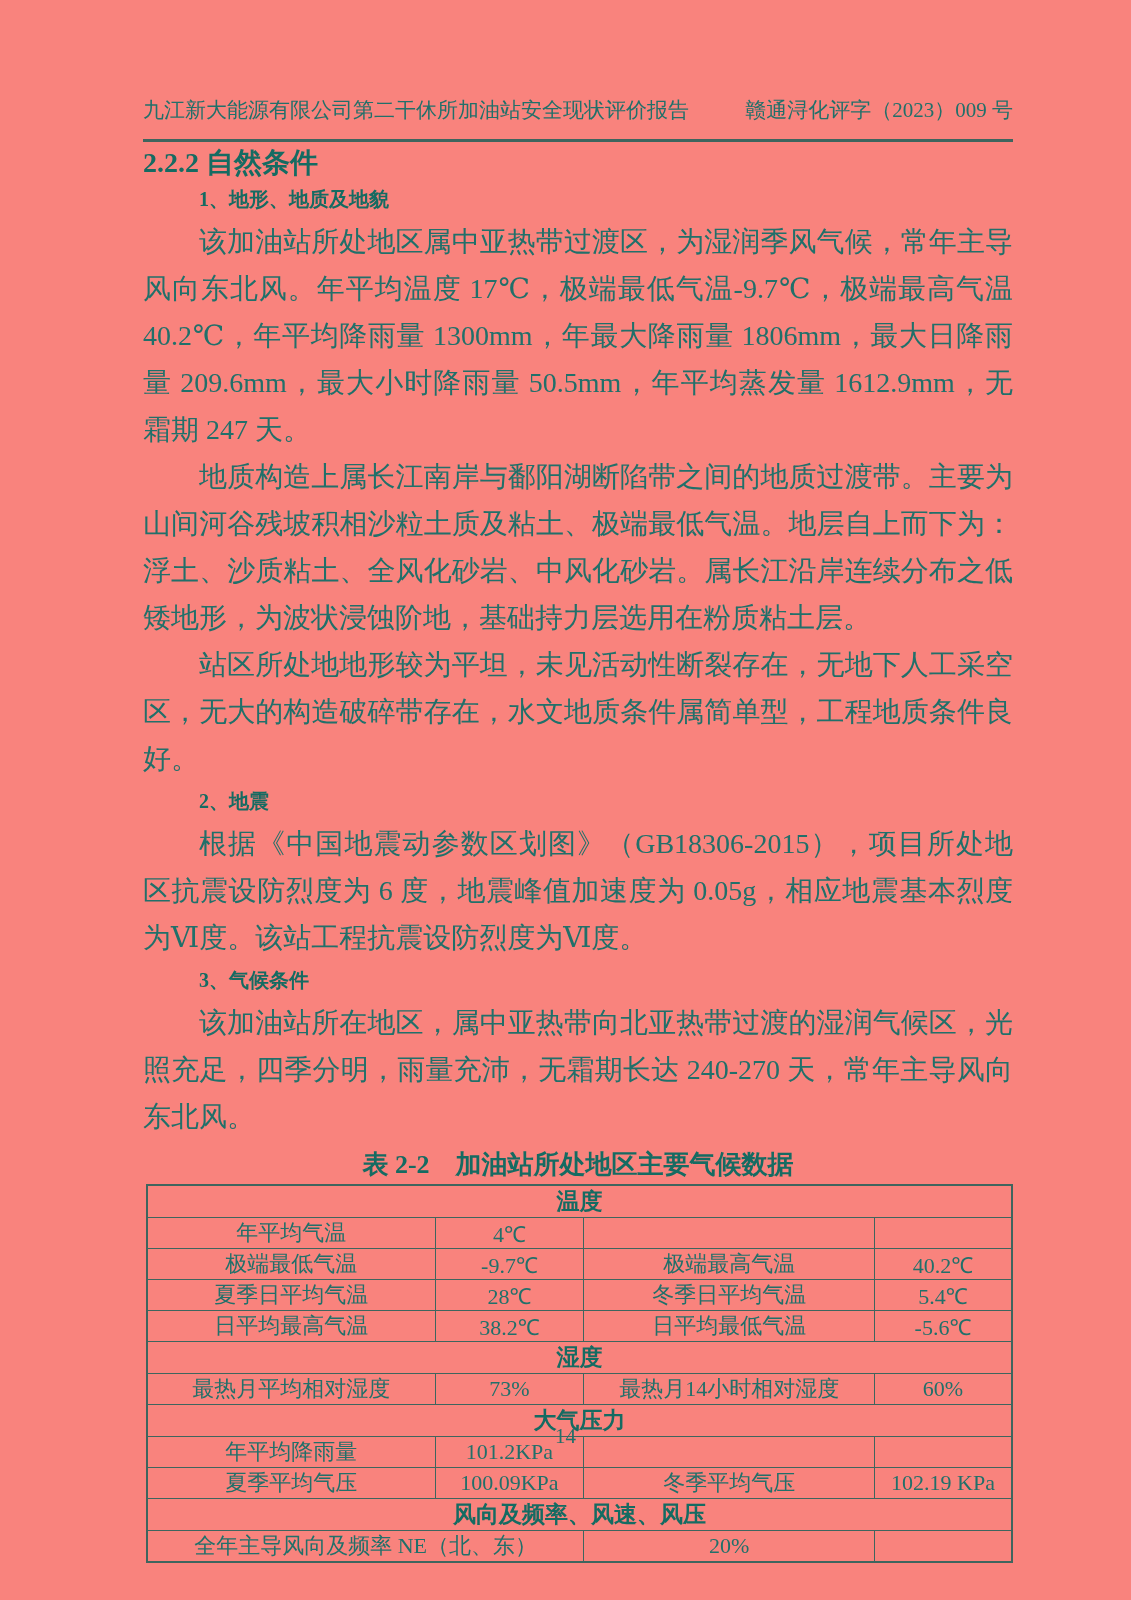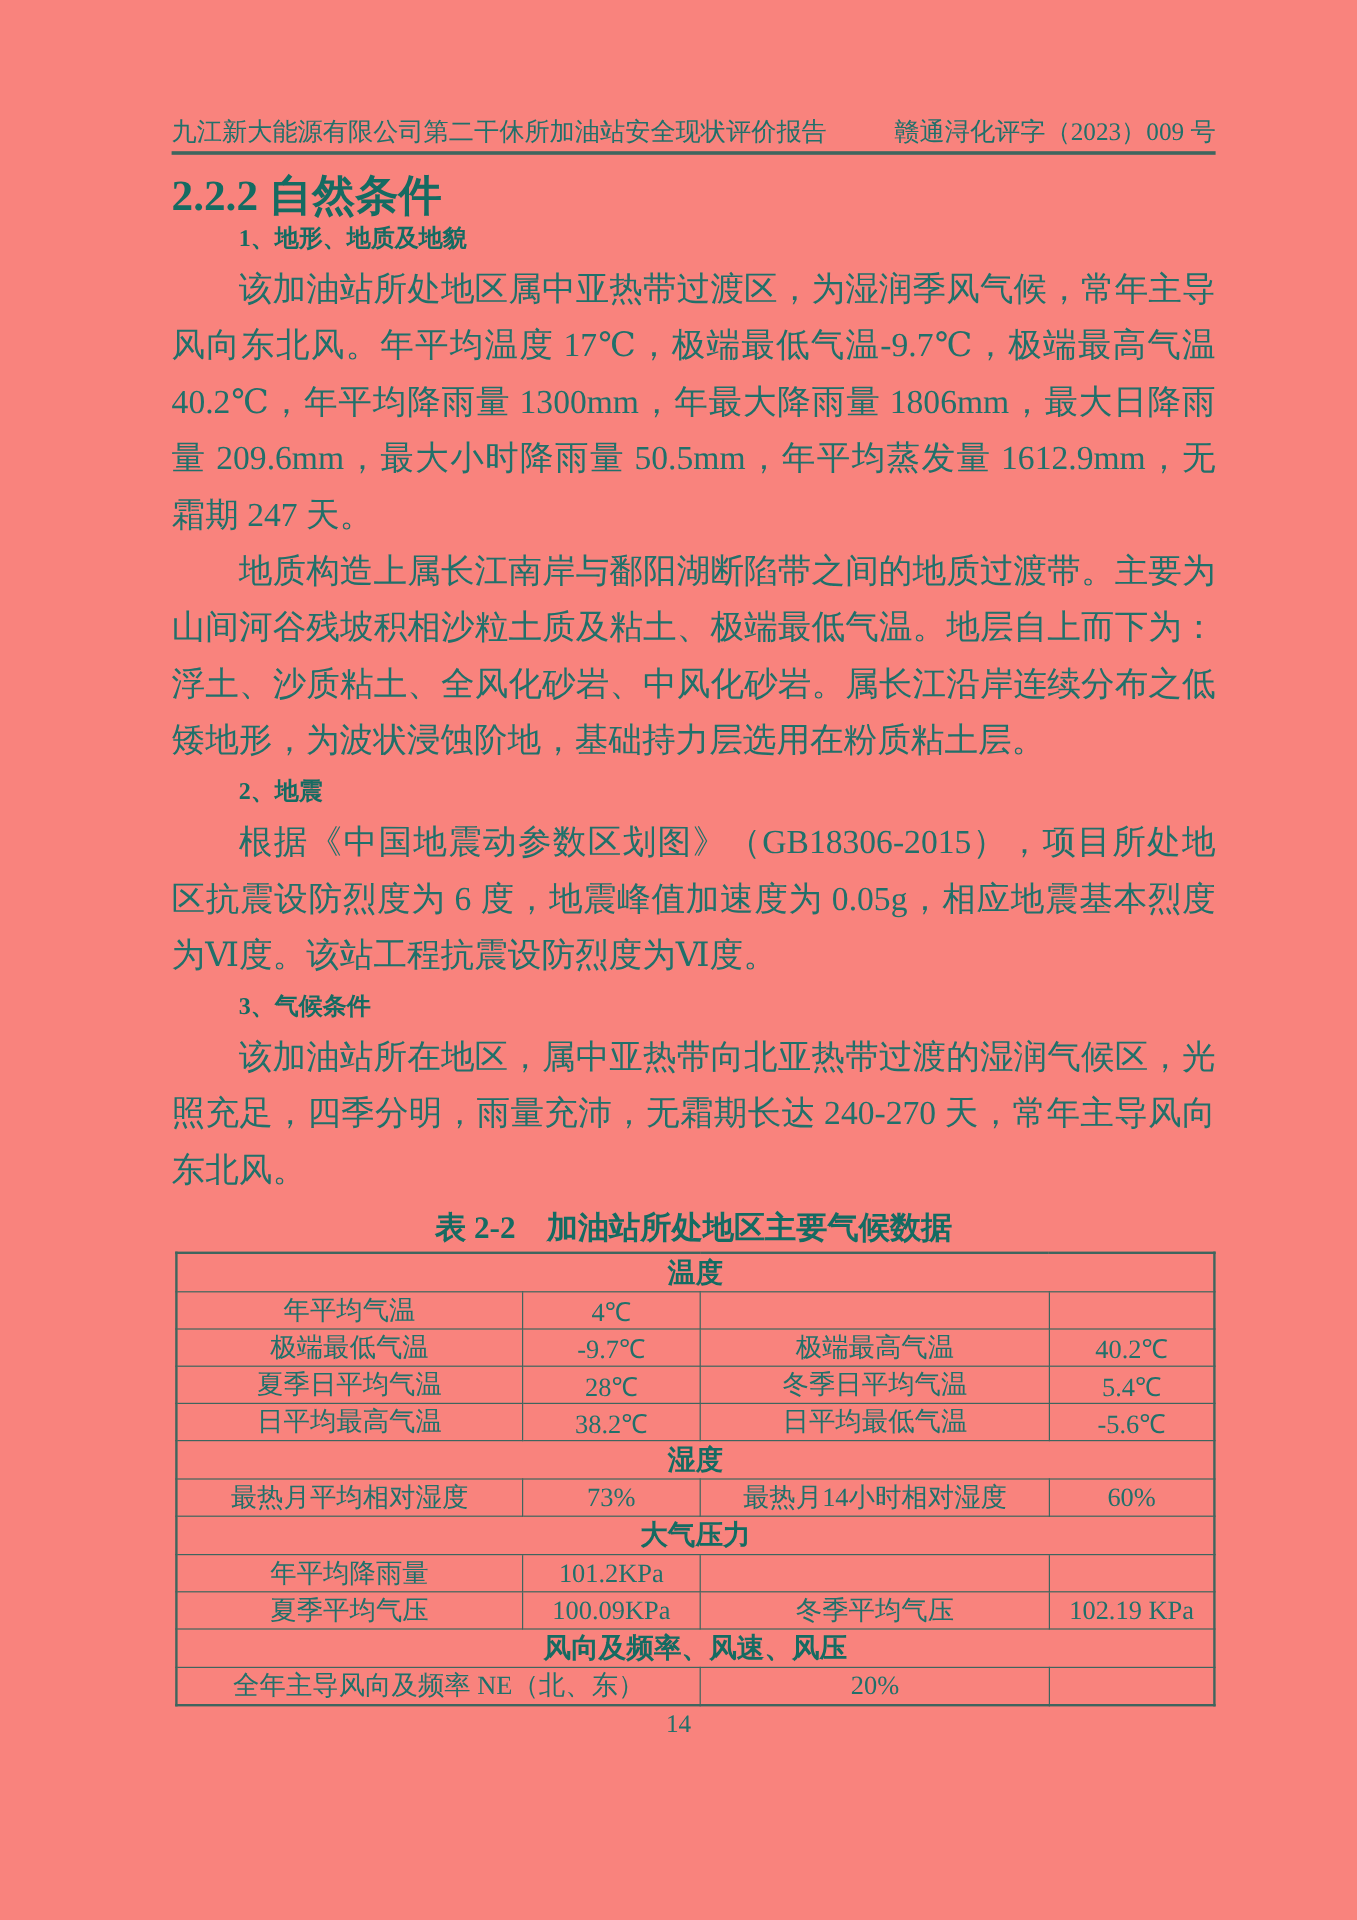--- a/index.html
+++ b/index.html
@@ -24,34 +24,34 @@
   .doc-header {
     position: absolute;
     top: 98px;
     left: 143px;
     width: 870px;
     display: flex;
     justify-content: space-between;
     align-items: flex-end;
     font-size: 21px;
     line-height: 24px;
-    padding-bottom: 4px;
+    padding-bottom: 17px;
     border-bottom: 3px solid var(--border);
     color: var(--ink);
   }
   .doc-header .hdr-right { white-space: nowrap; }
   
   .doc-main {
     position: absolute;
     top: 146px;
     left: 143px;
     width: 870px;
   }
   h2.sec-heading {
-    font-size: 36px;
+    font-size: 28px;
     line-height: 34px;
     font-weight: bold;
     color: var(--ink-dark);
     margin: 0 0 0 0;
   }
   h3.sub-heading {
     font-size: 20px;
     line-height: 38px;
     font-weight: bold;
     color: var(--ink-dark);
@@ -118,20 +118,21 @@
     <span class="hdr-left">九江新大能源有限公司第二干休所加油站安全现状评价报告</span>
     <span class="hdr-right">赣通浔化评字（2023）009 号</span>
   </div>
 
   <div class="doc-main">
     <h2 class="sec-heading">2.2.2 自然条件</h2>
 
     <h3 class="sub-heading">1、地形、地质及地貌</h3>
     <p class="body-para">该加油站所处地区属中亚热带过渡区，为湿润季风气候，常年主导风向东北风。年平均温度 17℃，极端最低气温-9.7℃，极端最高气温 40.2℃，年平均降雨量 1300mm，年最大降雨量 1806mm，最大日降雨量 209.6mm，最大小时降雨量 50.5mm，年平均蒸发量 1612.9mm，无霜期 247 天。</p>
     <p class="body-para">地质构造上属长江南岸与鄱阳湖断陷带之间的地质过渡带。主要为山间河谷残坡积相沙粒土质及粘土、极端最低气温。地层自上而下为：浮土、沙质粘土、全风化砂岩、中风化砂岩。属长江沿岸连续分布之低矮地形，为波状浸蚀阶地，基础持力层选用在粉质粘土层。</p>
+    <p class="body-para">站区所处地地形较为平坦，未见活动性断裂存在，无地下人工采空区，无大的构造破碎带存在，水文地质条件属简单型，工程地质条件良好。</p>
 
     <h3 class="sub-heading">2、地震</h3>
     <p class="body-para">根据《中国地震动参数区划图》（GB18306-2015），项目所处地区抗震设防烈度为 6 度，地震峰值加速度为 0.05g，相应地震基本烈度为Ⅵ度。该站工程抗震设防烈度为Ⅵ度。</p>
 
     <h3 class="sub-heading">3、气候条件</h3>
     <p class="body-para">该加油站所在地区，属中亚热带向北亚热带过渡的湿润气候区，光照充足，四季分明，雨量充沛，无霜期长达 240-270 天，常年主导风向东北风。</p>
 
     <div class="table-title">表 2-2　加油站所处地区主要气候数据</div>
 
     <table class="climate-table">

